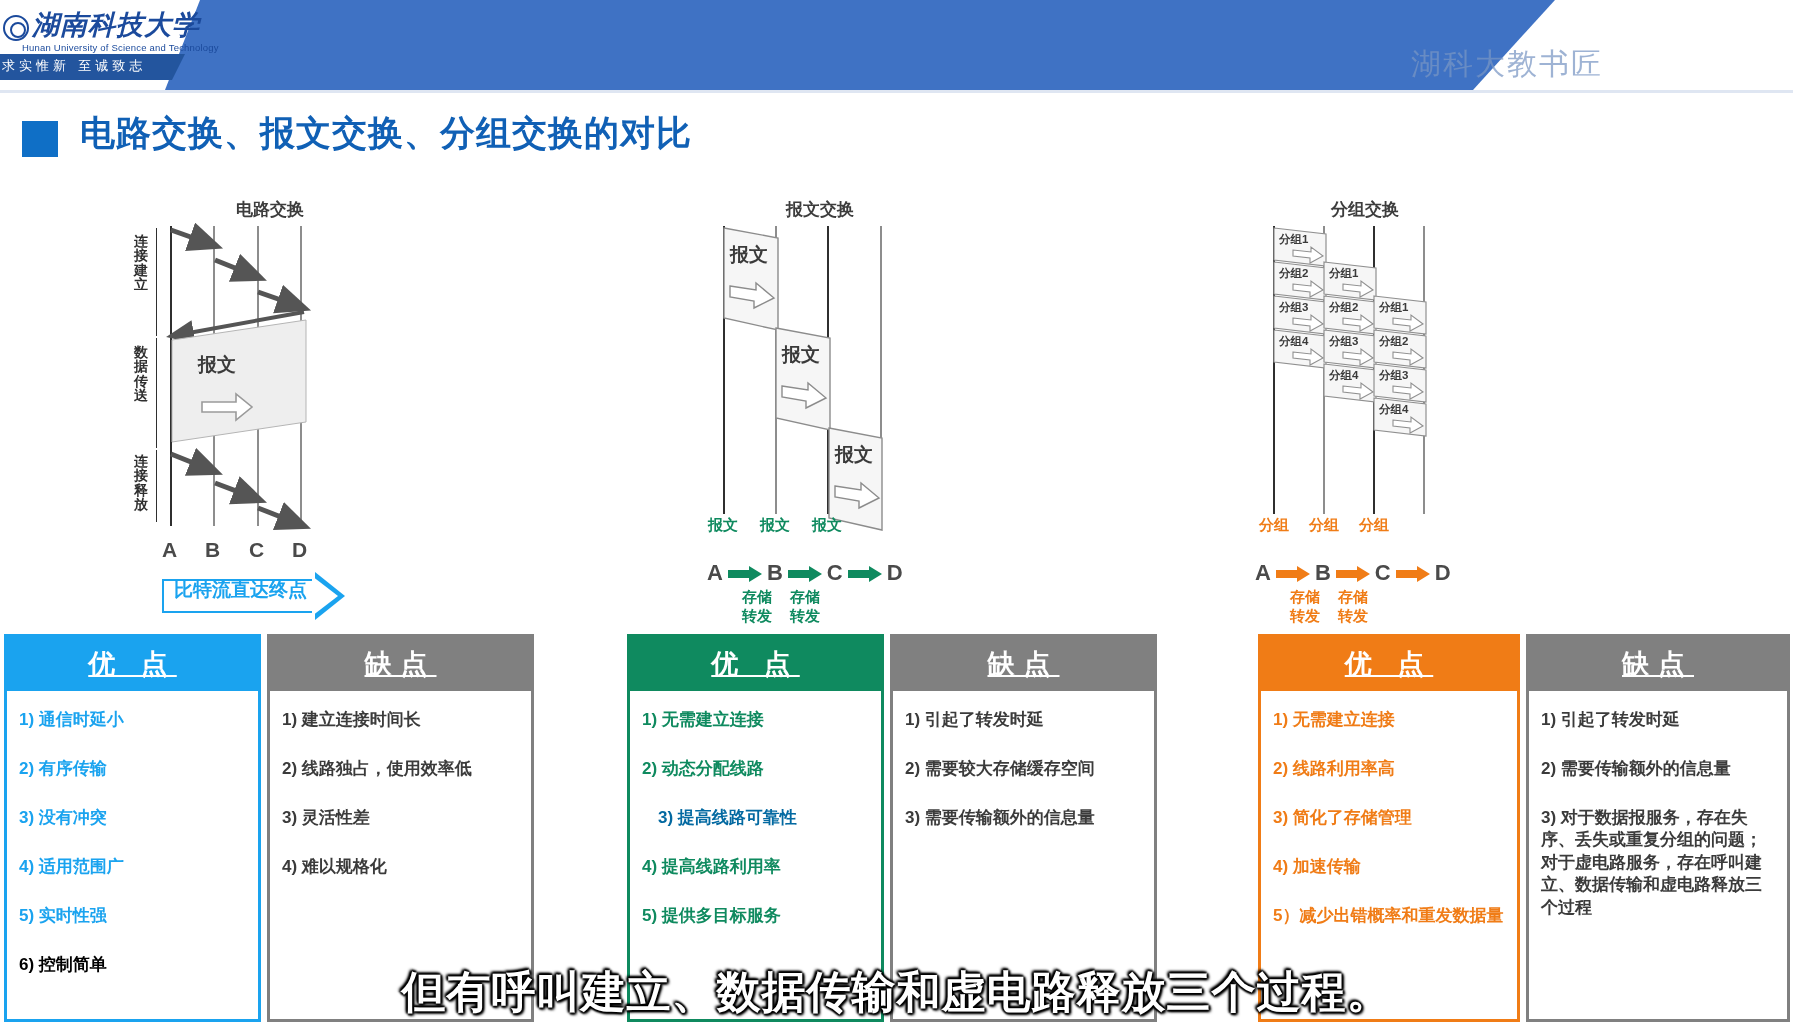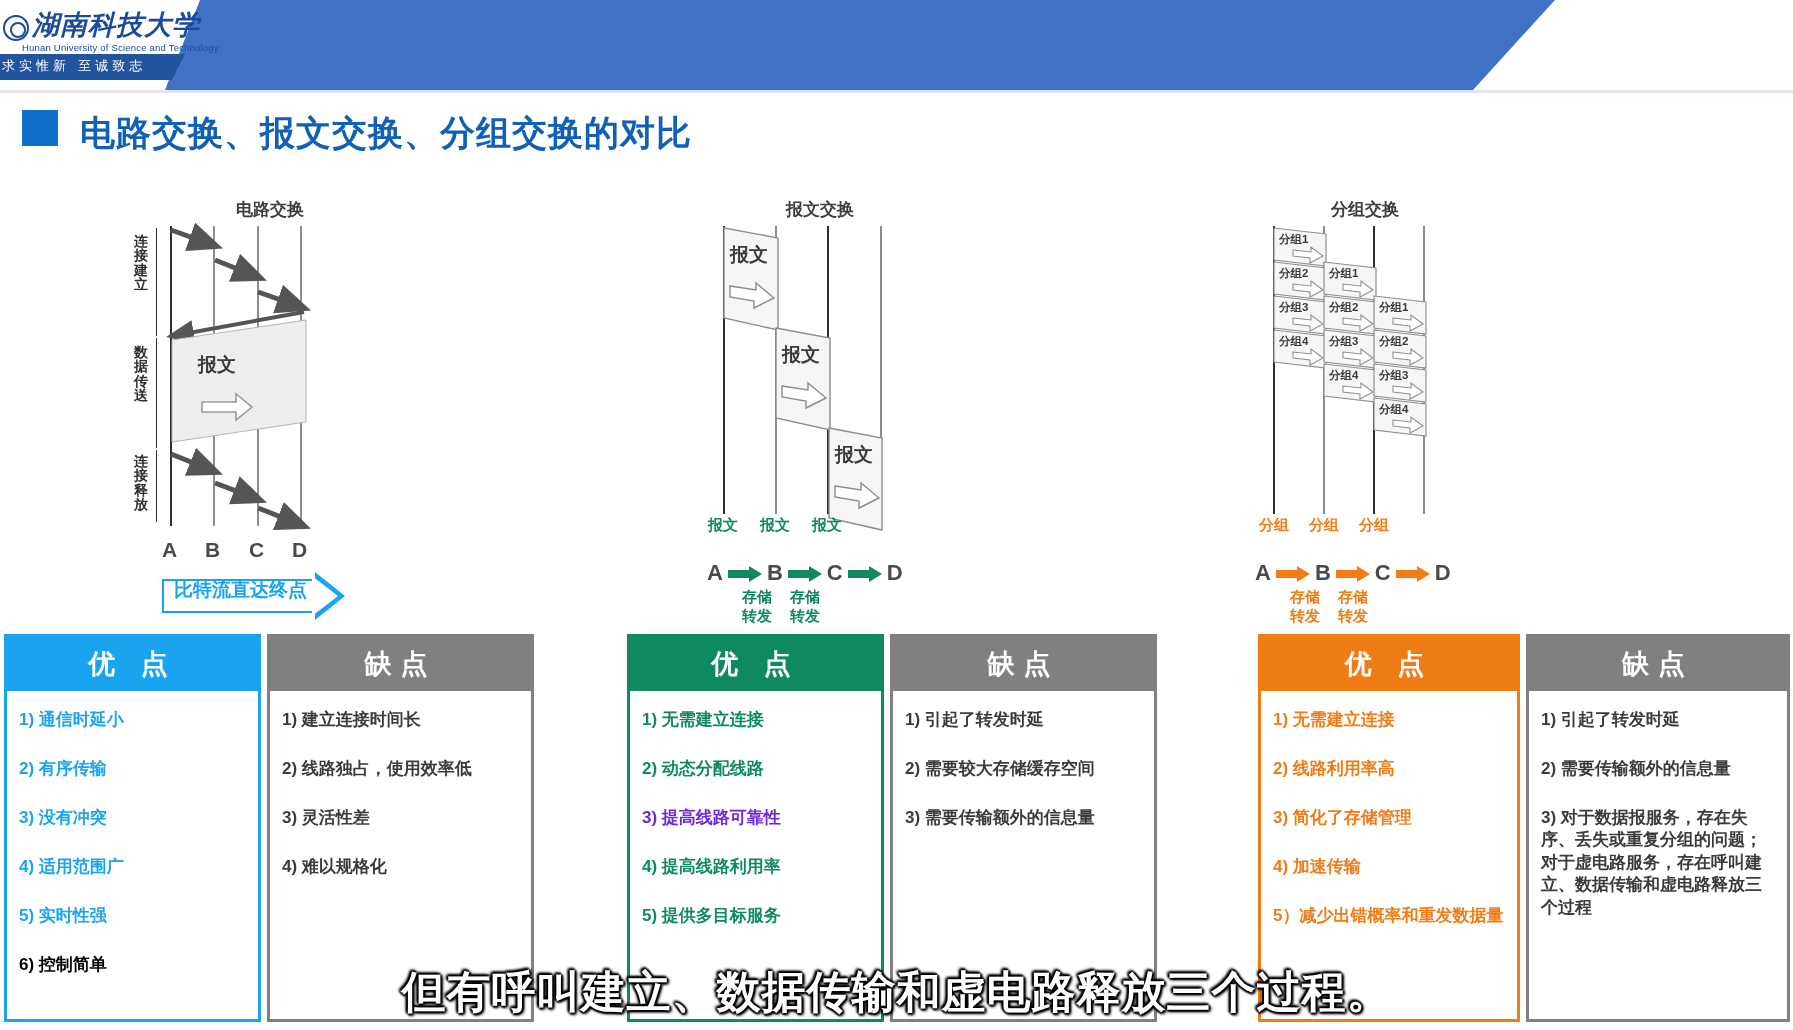--- a/index.html
+++ b/index.html
@@ -86,21 +86,21 @@
     font-size: 30px; color: rgba(120,150,195,0.72);
     letter-spacing: 2px; white-space: nowrap;
     pointer-events: none;
   }
   .header-underline {
     position: absolute; left: 0; top: 90px; width: 1793px; height: 3px;
     background: #dfe6f2;
   }
 
   
-  .slide-title-row { position: absolute; left: 22px; top: 110px; display: flex; align-items: flex-start; }
+  .slide-title-row { position: absolute; left: 22px; top: 110px; display: flex; align-items: flex-end; }
   .title-square { width: 36px; height: 36px; background: #0f6fc6; margin-right: 22px; }
   .slide-title {
     font-size: 35px; font-weight: bold; color: #1060b5; letter-spacing: 1px;
     white-space: nowrap;
   }
 
   
   .diagram { position: absolute; }
   .diag-title {
     position: absolute; font-size: 17px; font-weight: bold; color: #3d3d3d;
@@ -157,21 +157,21 @@
     border-top: 8px solid transparent; border-bottom: 8px solid transparent;
   }
   .small-cap { position: absolute; font-size: 15px; font-weight: bold; line-height: 1.25; text-align: center; white-space: nowrap; }
   .top-cap { position: absolute; font-size: 15px; font-weight: bold; white-space: nowrap; }
 
   
   .tblgroup { position: absolute; display: flex; }
   .tbl { display: flex; flex-direction: column; }
   .tbl-head {
     height: 54px; display: flex; align-items: center; justify-content: center;
-    color: #fff; font-size: 27px; font-weight: bold; letter-spacing: 9px;
+    color: #fff; font-size: 27px; font-weight: bold; letter-spacing: 9px; text-decoration: underline;
   }
   .tbl-body {
     flex: 1; background: #fff; padding: 18px 12px 10px 12px;
   }
   .tbl-item {
     font-size: 17px; font-weight: bold; line-height: 1.35; margin-bottom: 26px;
     white-space: nowrap;
   }
   .tbl-item.wrapped { white-space: normal; }
 
@@ -191,20 +191,21 @@
   <div class="header">
     <div class="header-left-white"></div>
     <div class="logo-wrap">
       <div class="logo-seal"></div>
       <div class="logo-cn">湖南科技大学</div>
       <div class="logo-en">Hunan University of Science and Technology</div>
       <div class="logo-bar"></div>
       <div class="logo-motto">求实惟新   至诚致志</div>
     </div>
     <div class="header-right-white"></div>
+    <div class="watermark">湖科大教书匠</div>
   </div>
   <div class="header-underline"></div>
 
   <div class="slide-title-row">
     <div class="title-square"></div>
     <div class="slide-title">电路交换、报文交换、分组交换的对比</div>
   </div>
 
   <div class="diagram" style="left:120px; top:190px; width:360px; height:380px;">
 
@@ -412,21 +413,21 @@
       </div>
     </div>
   </div>
 
   <div class="tblgroup" style="left:627px; top:634px; width:530px; height:388px;">
     <div class="tbl" style="width:258px; border:3px solid #0f8a5f;">
       <div class="tbl-head" style="background:#0f8a5f;">优 点</div>
       <div class="tbl-body">
         <div class="tbl-item" style="color:#0f8a5f;">1) 无需建立连接</div>
         <div class="tbl-item" style="color:#0f8a5f;">2) 动态分配线路</div>
-        <div class="tbl-item" style="color:#6d28d9;">3) 提高线路可靠性</div>
+        <div class="tbl-item" style="color:#0369a1;margin-left:16px;">3) 提高线路可靠性</div>
         <div class="tbl-item" style="color:#0f8a5f;">4) 提高线路利用率</div>
         <div class="tbl-item" style="color:#0f8a5f;">5) 提供多目标服务</div>
       </div>
     </div>
     <div class="tbl" style="width:268px; border:3px solid #808080; margin-left:6px;">
       <div class="tbl-head" style="background:#808080;">缺点</div>
       <div class="tbl-body">
         <div class="tbl-item" style="color:#3b3b3b;">1) 引起了转发时延</div>
         <div class="tbl-item" style="color:#3b3b3b;">2) 需要较大存储缓存空间</div>
         <div class="tbl-item" style="color:#3b3b3b;">3) 需要传输额外的信息量</div>

